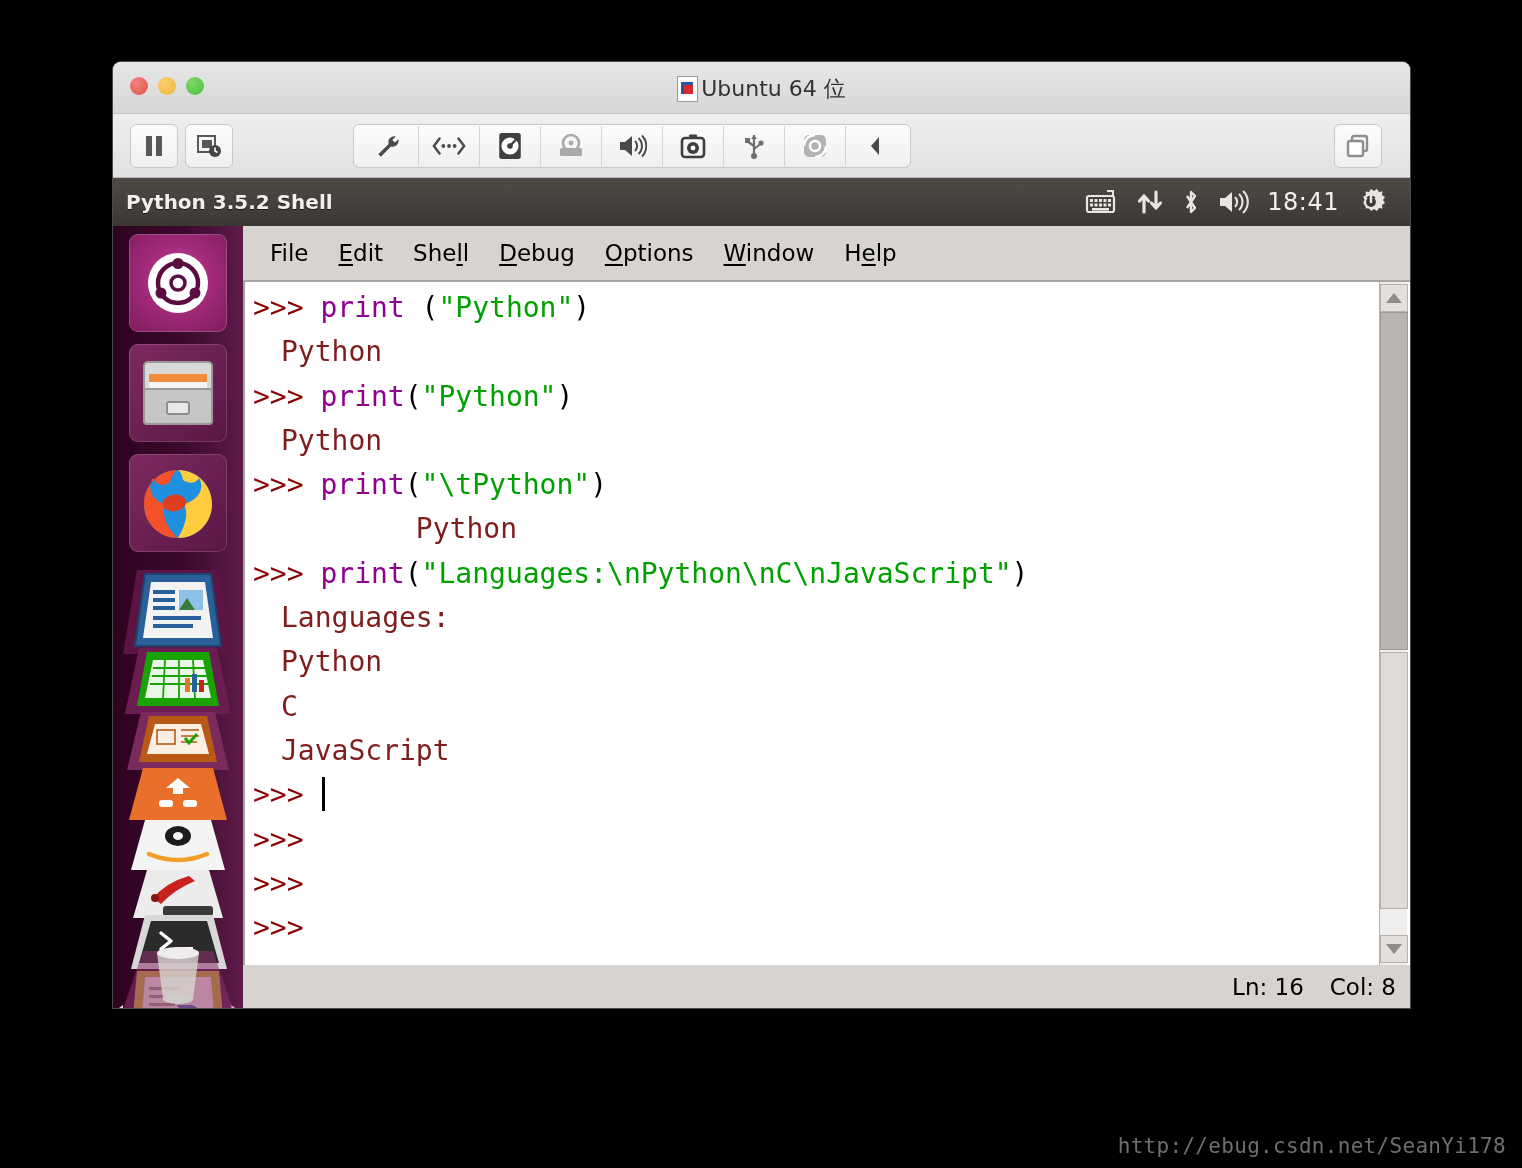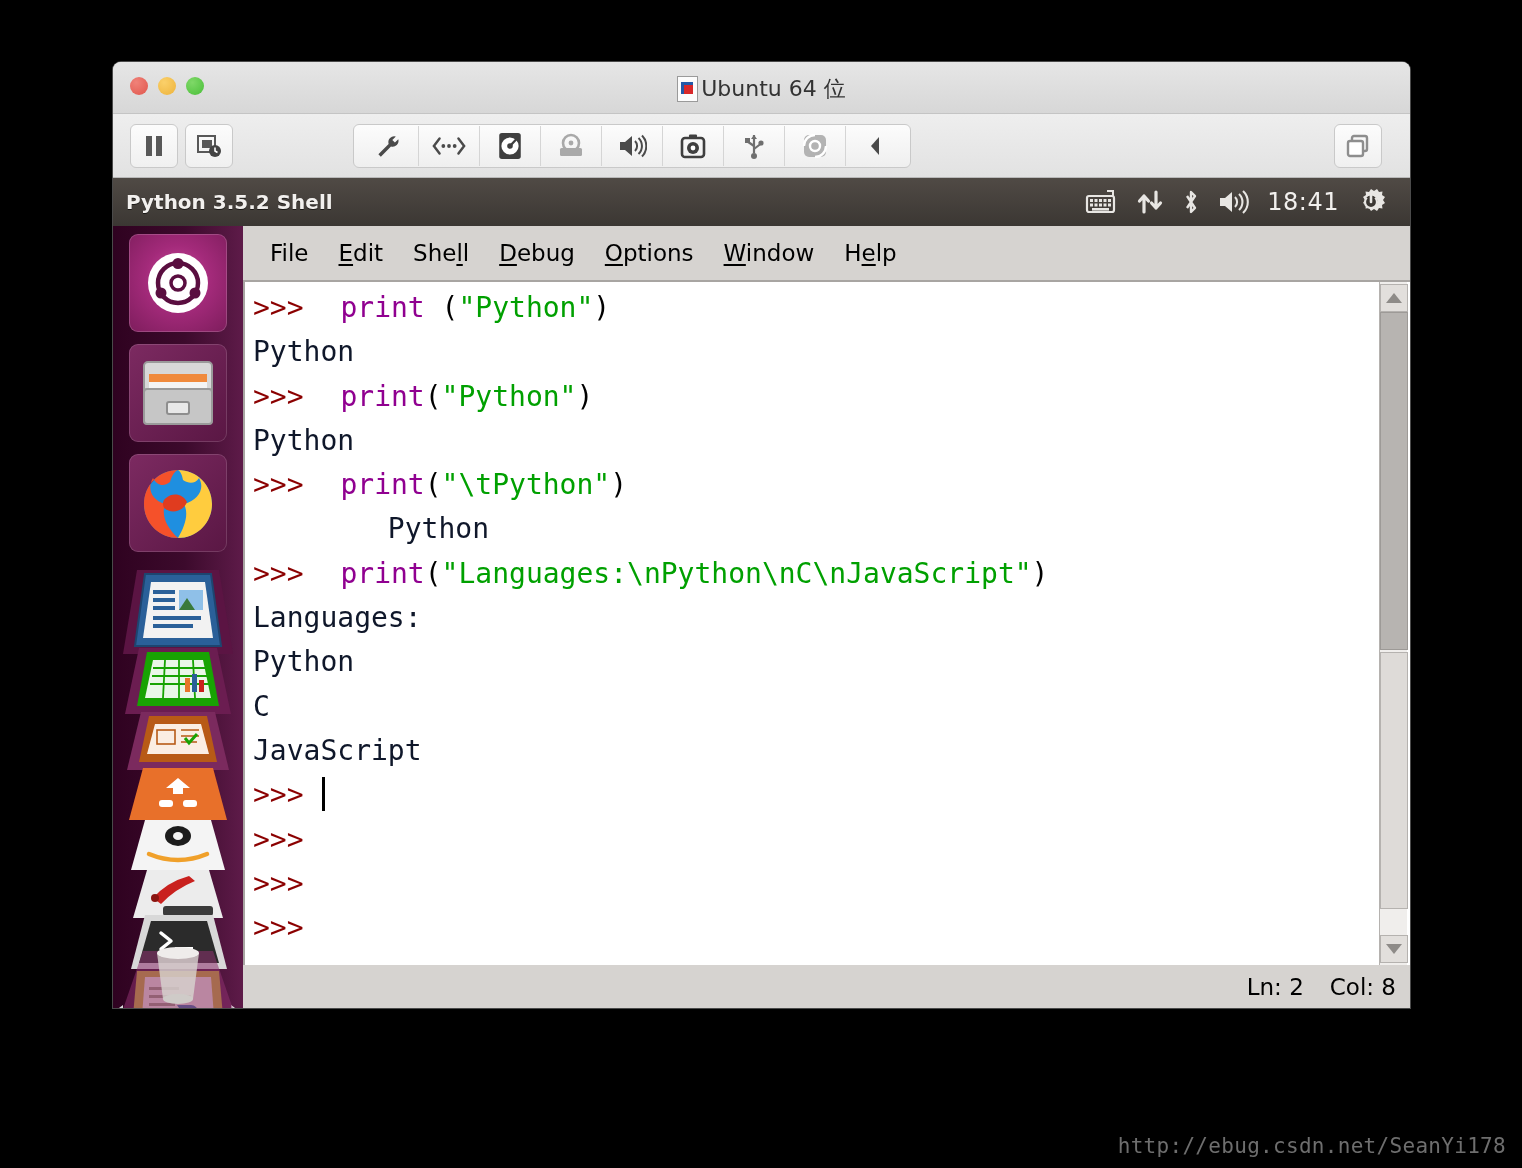--- a/index.html
+++ b/index.html
@@ -206,23 +206,23 @@
   #shell-text {
     position: absolute;
     left: 8px; top: 4px;
     right: 36px;
     font-family: "DejaVu Sans Mono", monospace;
     font-size: 28px;
     line-height: 44.3px;
     white-space: pre;
   }
   .tok-prompt { color: #8b0000; }
-  .tok-kw     { color: #900090; margin-left: 20px; }
+  .tok-kw     { color: #900090; }
   .tok-str    { color: #00a000; }
-  .tok-out    { color: #0f172a; }
+  .tok-out    { color: #7f1d1d; margin-left: 28px; }
   .tok-plain  { color: #000000; }
   .caret {
     display: inline-block;
     width: 3px; height: 34px;
     background: #000000;
     vertical-align: -7px;
     margin-left: 2px;
   }
 
   
@@ -656,20 +656,20 @@
           </div>
           <div class="sb-thumb"></div>
           <div class="sb-thumb2"></div>
           <div class="sb-arrow down">
             <span class="tri down"></span>
           </div>
         </div>
       </div>
 
       <div id="idle-statusbar">
-        <span class="status-text">Ln: 2</span>
+        <span class="status-text">Ln: 16</span>
         <span class="status-text">Col: 8</span>
       </div>
     </div>
   </div>
 </div>
 
 <div id="watermark">http://ebug.csdn.net/SeanYi178</div>
 
 </body></html>

